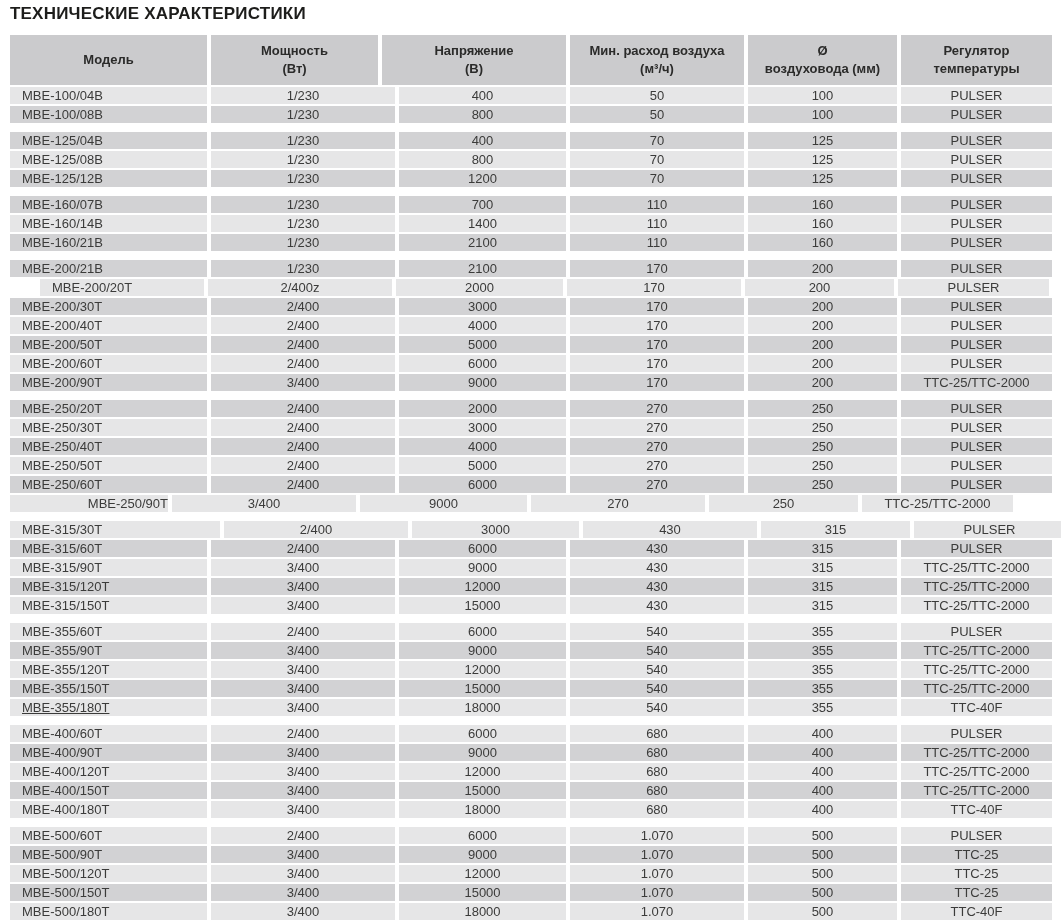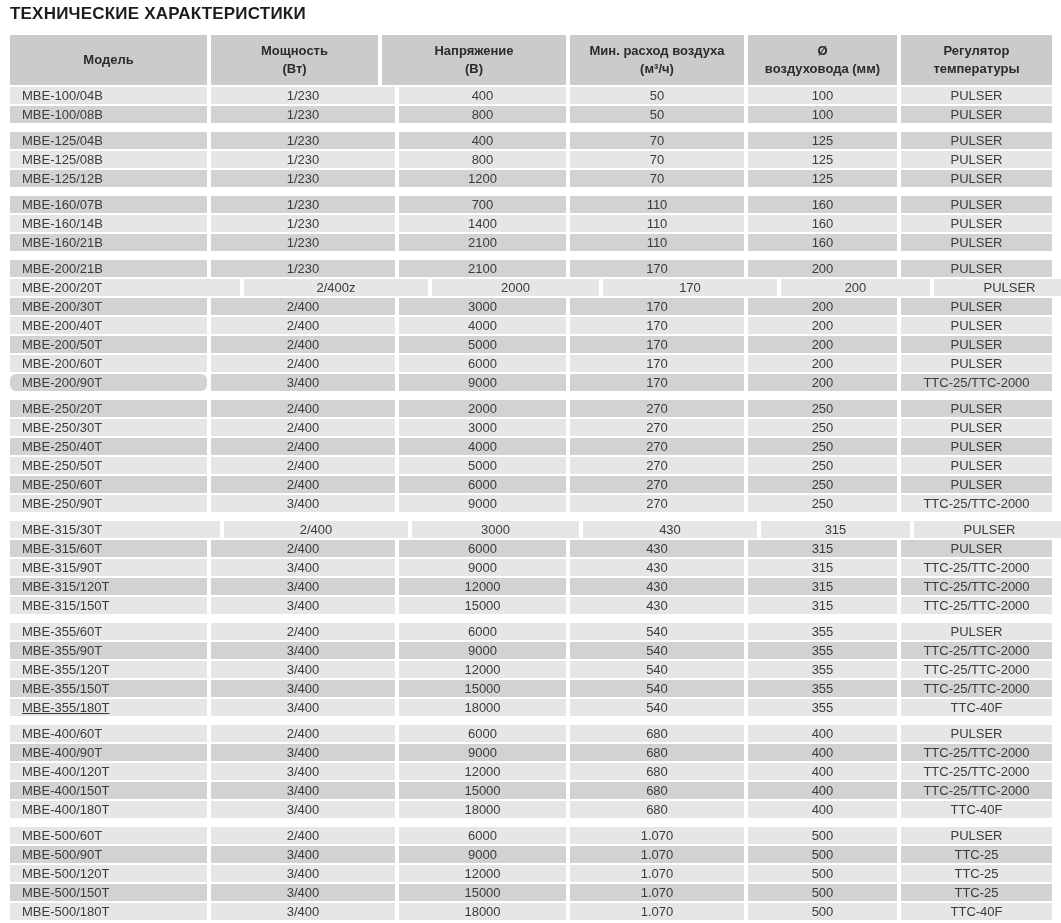--- a/index.html
+++ b/index.html
@@ -166,21 +166,21 @@
         <div class="group-gap"></div>
         <div class="trow dark">
           <div class="tcell col1" style="width: 197px;">MBE-200/21B</div>
           <div class="tcell col2" style="width: 184px;">1/230</div>
           <div class="tcell col3" style="width: 167px;">2100</div>
           <div class="tcell col4" style="width: 174px;">170</div>
           <div class="tcell col5" style="width: 149px;">200</div>
           <div class="tcell col6" style="width: 151px;">PULSER</div>
         </div>
         <div class="trow light">
-          <div class="tcell col1" style="width: 230px;">MBE-200/20T</div>
+          <div class="tcell col1" style="width: 164px; margin-left: 30px;">MBE-200/20T</div>
           <div class="tcell col2" style="width: 184px;">2/400z</div>
           <div class="tcell col3" style="width: 167px;">2000</div>
           <div class="tcell col4" style="width: 174px;">170</div>
           <div class="tcell col5" style="width: 149px;">200</div>
           <div class="tcell col6" style="width: 151px;">PULSER</div>
         </div>
         <div class="trow dark">
           <div class="tcell col1" style="width: 197px;">MBE-200/30T</div>
           <div class="tcell col2" style="width: 184px;">2/400</div>
           <div class="tcell col3" style="width: 167px;">3000</div>
@@ -206,21 +206,21 @@
         </div>
         <div class="trow light">
           <div class="tcell col1" style="width: 197px;">MBE-200/60T</div>
           <div class="tcell col2" style="width: 184px;">2/400</div>
           <div class="tcell col3" style="width: 167px;">6000</div>
           <div class="tcell col4" style="width: 174px;">170</div>
           <div class="tcell col5" style="width: 149px;">200</div>
           <div class="tcell col6" style="width: 151px;">PULSER</div>
         </div>
         <div class="trow dark">
-          <div class="tcell col1" style="width: 197px; border-radius: 6px;">MBE-200/90T</div>
+          <div class="tcell col1" style="width: 197px;">MBE-200/90T</div>
           <div class="tcell col2" style="width: 184px;">3/400</div>
           <div class="tcell col3" style="width: 167px;">9000</div>
           <div class="tcell col4" style="width: 174px;">170</div>
           <div class="tcell col5" style="width: 149px;">200</div>
           <div class="tcell col6" style="width: 151px;">TTC-25/TTC-2000</div>
         </div>
         <div class="group-gap"></div>
         <div class="trow dark">
           <div class="tcell col1" style="width: 197px;">MBE-250/20T</div>
           <div class="tcell col2" style="width: 184px;">2/400</div>
@@ -255,21 +255,21 @@
         </div>
         <div class="trow dark">
           <div class="tcell col1" style="width: 197px;">MBE-250/60T</div>
           <div class="tcell col2" style="width: 184px;">2/400</div>
           <div class="tcell col3" style="width: 167px;">6000</div>
           <div class="tcell col4" style="width: 174px;">270</div>
           <div class="tcell col5" style="width: 149px;">250</div>
           <div class="tcell col6" style="width: 151px;">PULSER</div>
         </div>
         <div class="trow light">
-          <div class="tcell col1" style="width: 197px;">MBE-250/90T</div>
+          <div class="tcell col1" style="width: 158px; text-align: right;">MBE-250/90T</div>
           <div class="tcell col2" style="width: 184px;">3/400</div>
           <div class="tcell col3" style="width: 167px;">9000</div>
           <div class="tcell col4" style="width: 174px;">270</div>
           <div class="tcell col5" style="width: 149px;">250</div>
           <div class="tcell col6" style="width: 151px;">TTC-25/TTC-2000</div>
         </div>
         <div class="group-gap"></div>
         <div class="trow light">
           <div class="tcell col1" style="width: 210px;">MBE-315/30T</div>
           <div class="tcell col2" style="width: 184px;">2/400</div>

